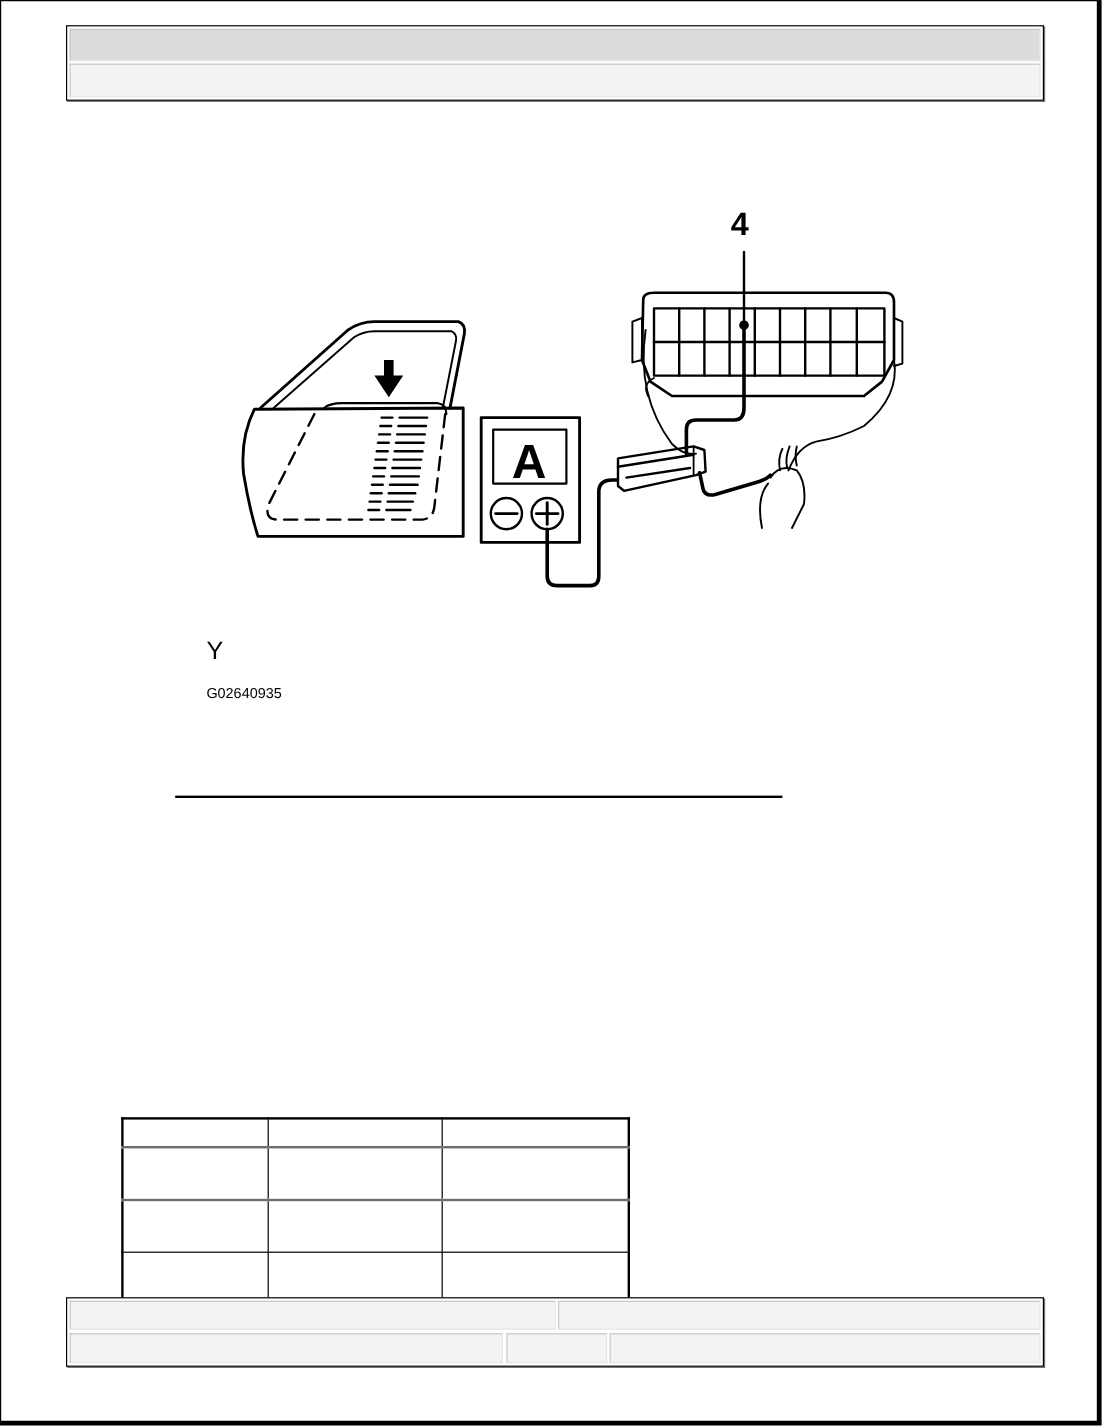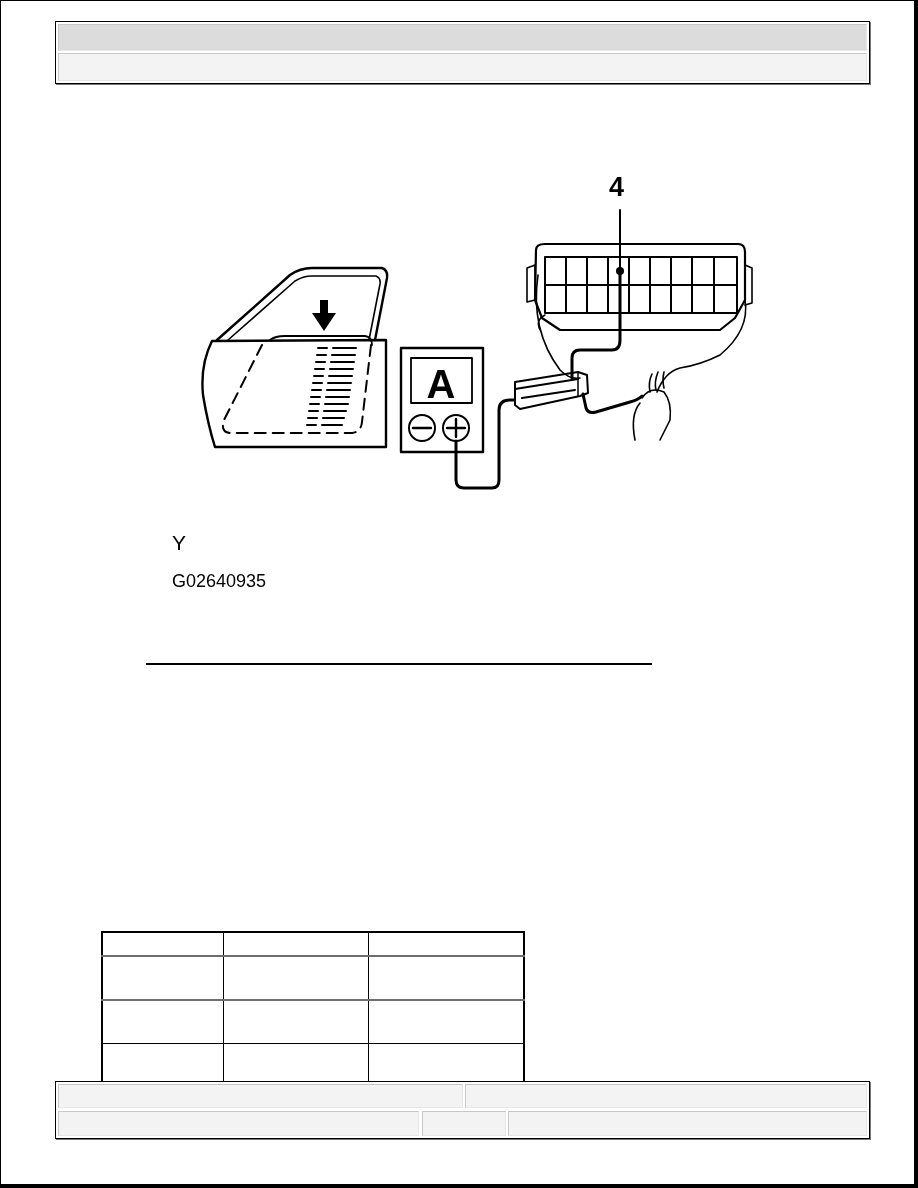--- a/index.html
+++ b/index.html
@@ -16,21 +16,21 @@
              border-top: 1px solid #c8c8c8; border-left: 1px solid #c8c8c8;
              border-right: 1px solid #e6e6e6; border-bottom: 1px solid #e6e6e6;
              font-size: 13px; color: #000; padding: 4px 6px; }
   .hdr-row.r1 { top: 2px; height: 27px; background: #dcdcdc; }
   .hdr-row.r2 { top: 31px; height: 28px; background: #f3f3f3; }
 
   .figure { position: absolute; left: 0; top: 0; width: 918px; height: 520px; }
   .fig-label { position: absolute; font-family: "Liberation Sans", sans-serif; color: #000; }
   .callout-4 { left: 609px; top: 172px; font-size: 27px; font-weight: bold; }
   .legend-y { left: 172px; top: 531px; font-size: 21px; }
-  .fig-id { left: 172px; top: 571px; font-size: 18px; }
+  .fig-id { left: 172px; top: 571px; font-size: 12px; }
 
   .rule { position: absolute; left: 146px; top: 663px; width: 506px; height: 2px; background: #000; }
 
   .spec-table { position: absolute; left: 101px; top: 931px; border-collapse: collapse;
                 border: 2px solid #000; border-bottom: none; }
   .spec-table td { border: 1px solid #000; padding: 0; font-size: 13px; vertical-align: top; }
   .spec-table tr.head td { height: 22px; }
   .spec-table tr.body td { height: 42px; }
   .spec-table tr.body.last td { height: 40px; border-bottom: none; }
   .spec-table tr.gray-top td { border-top: 2px solid #6e6e6e; }

